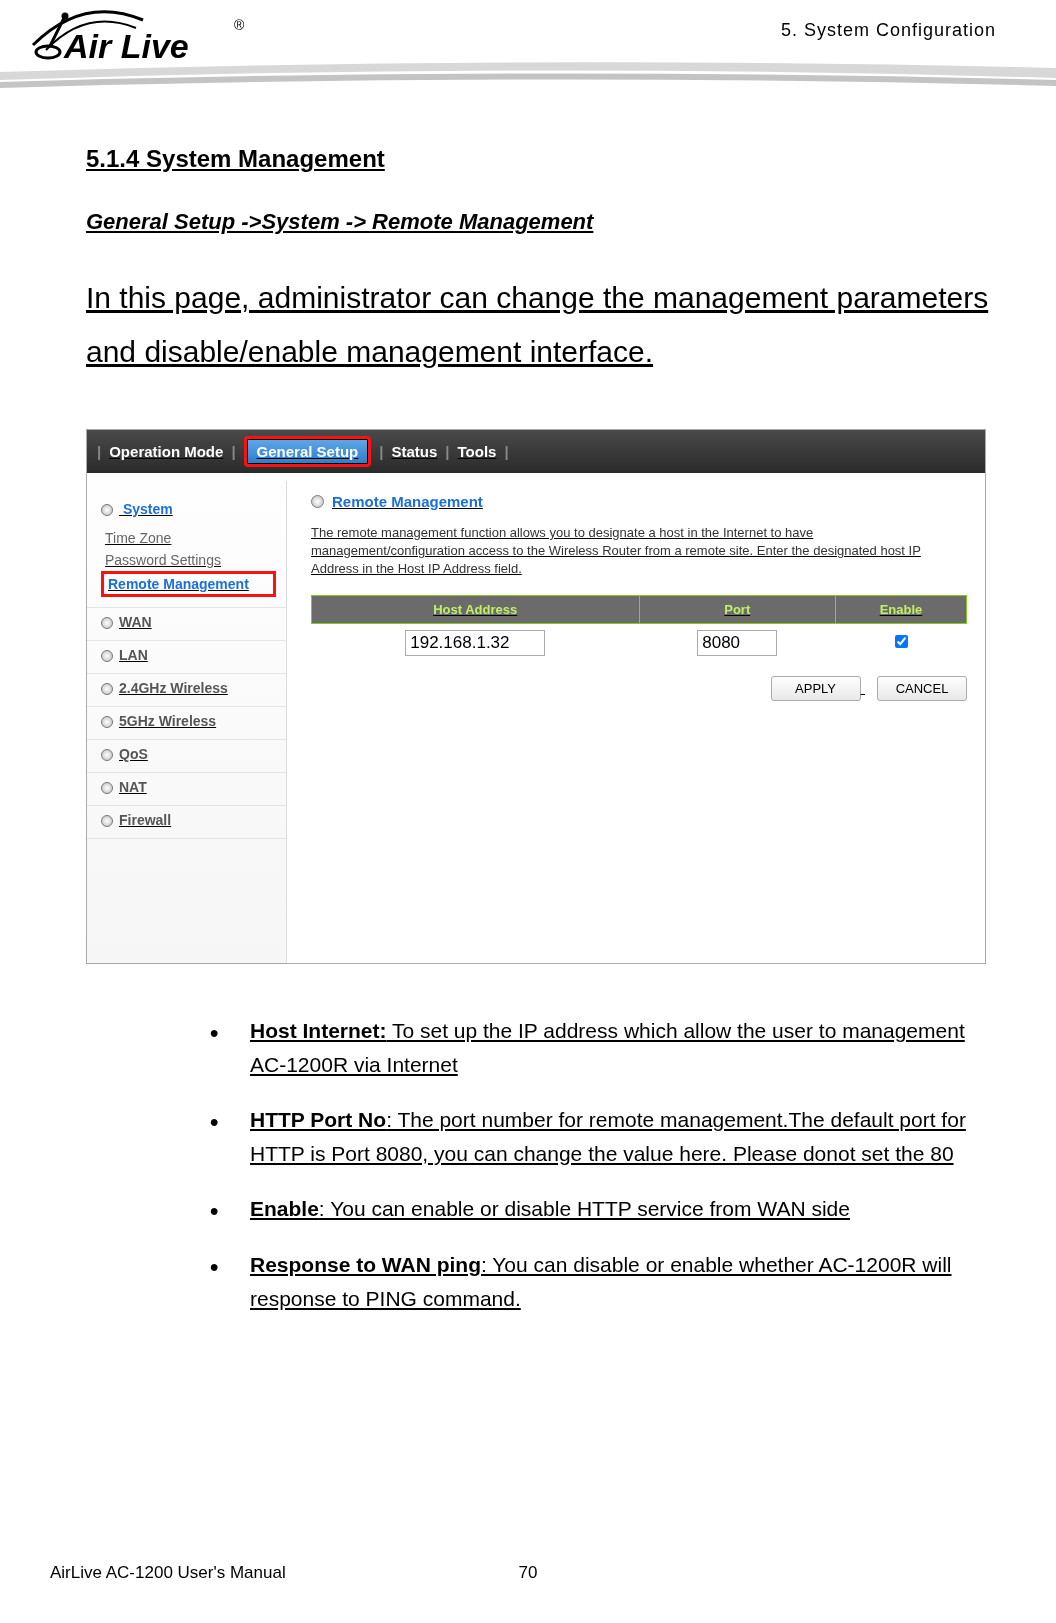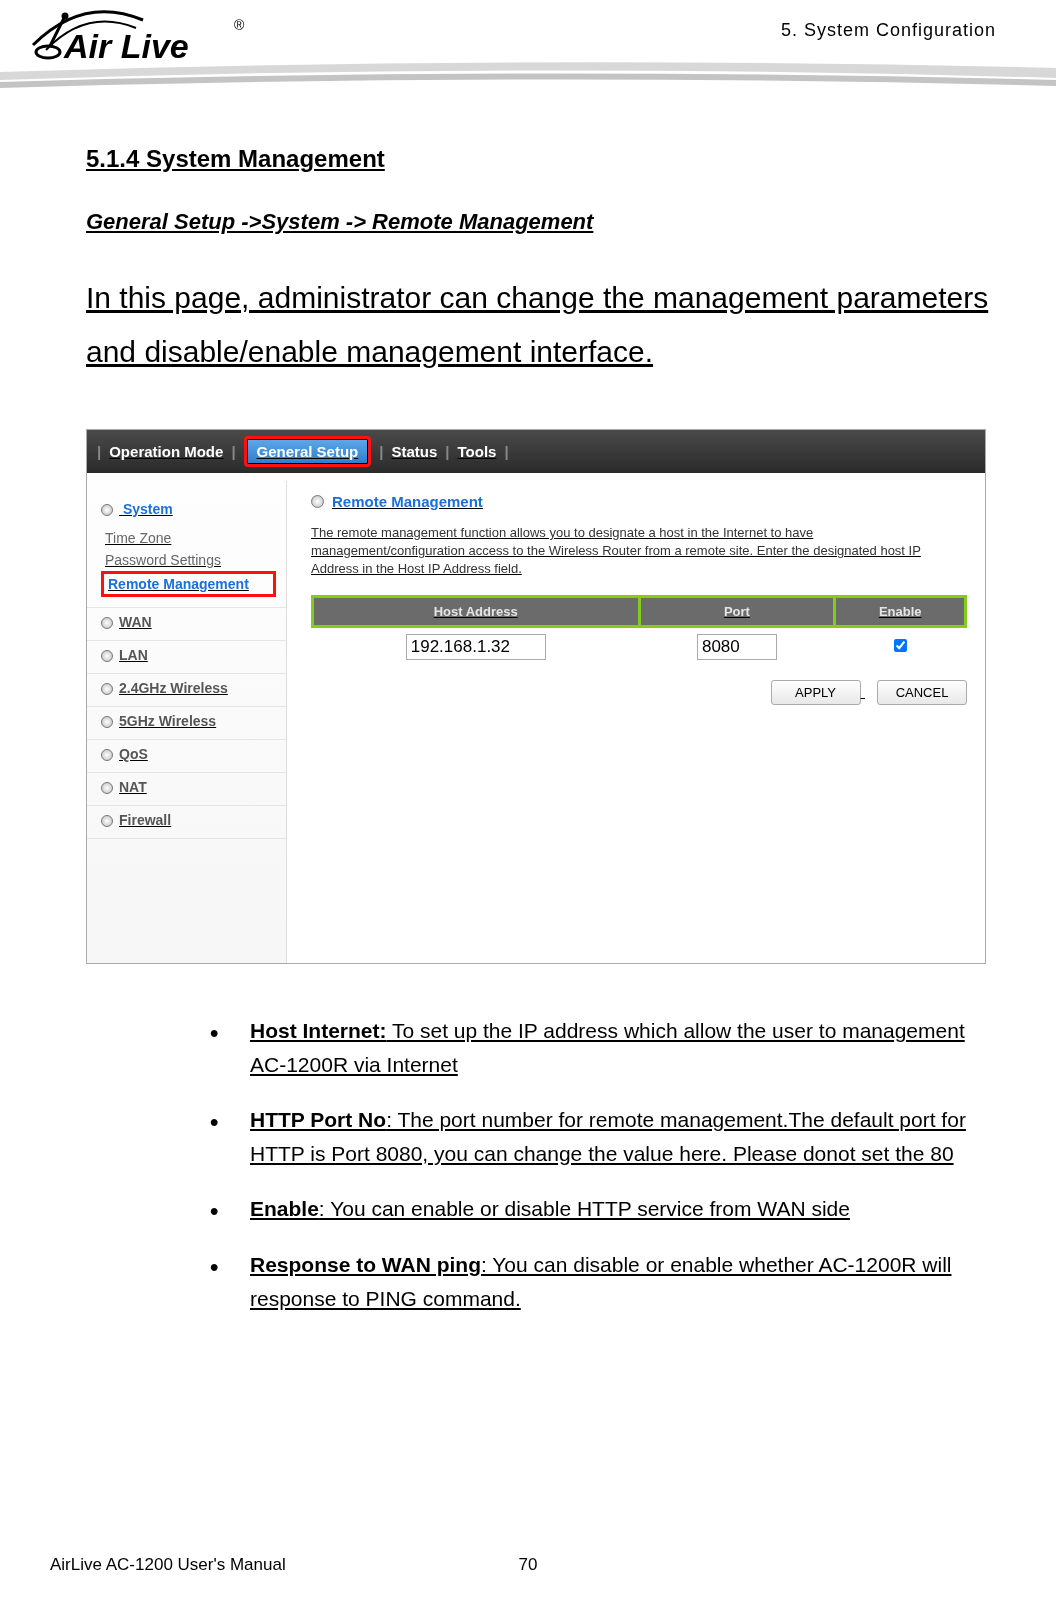--- a/index.html
+++ b/index.html
@@ -150,24 +150,24 @@
     line-height: 1.4;
     margin-bottom: 16px;
   }
   .tbl {
     width: 100%;
     border-collapse: collapse;
     font-size: 13px;
   }
   .tbl th {
     background: #6b6b6b;
-    color: #e5e5e5;
+    color: #bef264;
     font-weight: bold;
     padding: 6px 8px;
-    border: 3px solid #84cc16;
+    border: 1px solid #84cc16;
   }
   .tbl th.col-host { width: 50%; }
   .tbl th.col-port { width: 30%; }
   .tbl th.col-enable { width: 20%; }
   .tbl td {
     padding: 6px 8px;
     text-align: center;
   }
   .tbl input[type=text] {
     width: 140px;
@@ -208,21 +208,21 @@
     content: "•";
     position: absolute;
     left: 6px;
     top: 0;
     font-size: 24px;
     font-weight: bold;
   }
   .bullet-list b { font-weight: bold; }
   .page-footer {
     position: absolute;
-    bottom: 48px;
+    bottom: 40px;
     left: 0;
     width: 100%;
     display: flex;
     font-size: 17px;
   }
   .footer-left { position: absolute; left: 50px; }
   .footer-center { width: 100%; text-align: center; font-weight: normal; }
 </style>
 </head>
 <body>

